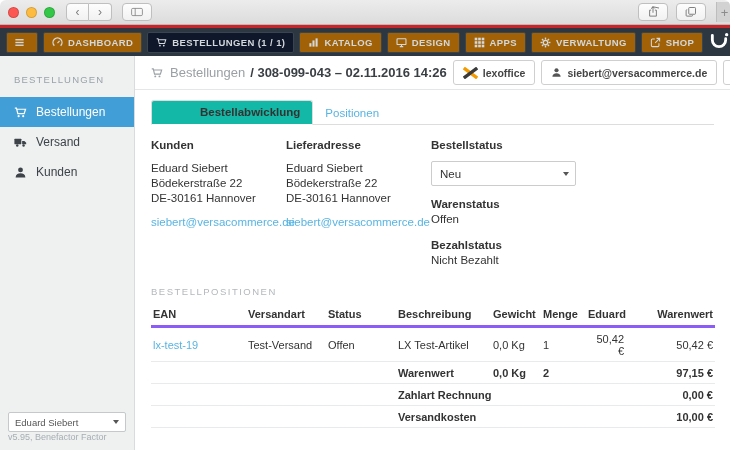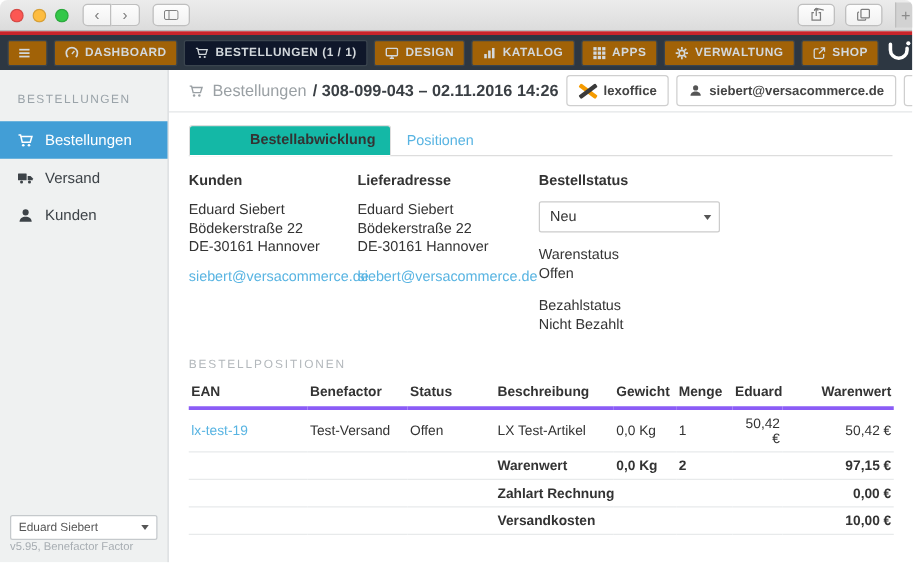--- a/index.html
+++ b/index.html
@@ -82,21 +82,21 @@
     font-weight:bold; color:#333; background:#14b8a6;padding-left:48px; }
   .tab.link { color:#58b4e2; }
 
   .details { display:flex; margin:14px 16px 0 16px; font-size:11.5px; color:#333; }
   .dcol1 { width:135px; } .dcol2 { width:145px; } .dcol3 { flex:1; }
   .dlabel { font-weight:bold; margin-bottom:10px; }
   .dline { line-height:15px; }
   .demail { color:#58b4e2; margin-top:10px; display:inline-block; }
   .status-select { width:145px; height:25px; background:#fff; border:1px solid #ccc; border-radius:2px;
     font-size:11.5px; color:#333; display:flex; align-items:center; padding:0 8px; position:relative; }
-  .dlabel2 { font-weight:normal; margin-top:12px; margin-bottom:2px; }
+  .dlabel2 { font-weight:bold; margin-top:12px; margin-bottom:2px; }
 
   .sect-label { margin:18px 16px 0 16px; font-size:9.5px; color:#b3b8bc; letter-spacing:1.5px; }
 
   table.pos { width:calc(100% - 32px); margin:6px 16px 0 16px; border-collapse:collapse;
     font-size:11px; color:#333; table-layout:fixed; }
   .pos th { text-align:left; font-weight:bold; padding:5px 2px; border-bottom:3px solid #8b5cf6; }
   .pos td { padding:4.5px 2px; }
   .pos .num { text-align:right; }
   .pos tbody tr { border-bottom:1px solid #e8eaeb; }
   .pos tr.zebra { background:#f7f8f8; }
@@ -167,33 +167,33 @@
     </span>
     <span class="nav-btn active">
       <svg class="ic" viewBox="0 0 16 16" fill="none" stroke="currentColor" stroke-width="1.5">
           <path d="M1 2.5h2l1.7 7h7.8l1.7-5.5H3.6"></path>
           <circle cx="5.7" cy="12.5" r="1.3" fill="currentColor" stroke="none"></circle>
           <circle cx="11.3" cy="12.5" r="1.3" fill="currentColor" stroke="none"></circle>
         </svg>
       <span>BESTELLUNGEN (1 / 1)</span>
     </span>
     <span class="nav-btn">
-      <svg class="ic" viewBox="0 0 16 16" fill="none" stroke="currentColor" stroke-width="1.6">
-          <rect x="1.5" y="2.5" width="13" height="8.5" rx="1"></rect>
-          <path d="M5.5 14h5M8 11v3"></path>
-        </svg>
-      <span>DESIGN</span>
-    </span>
-    <span class="nav-btn">
       <svg class="ic" viewBox="0 0 16 16" fill="currentColor">
           <rect x="2" y="9" width="3" height="5"></rect>
           <rect x="6.5" y="5" width="3" height="9"></rect>
           <rect x="11" y="2" width="3" height="12"></rect>
         </svg>
       <span>KATALOG</span>
+    </span>
+    <span class="nav-btn">
+      <svg class="ic" viewBox="0 0 16 16" fill="none" stroke="currentColor" stroke-width="1.6">
+          <rect x="1.5" y="2.5" width="13" height="8.5" rx="1"></rect>
+          <path d="M5.5 14h5M8 11v3"></path>
+        </svg>
+      <span>DESIGN</span>
     </span>
     <span class="nav-btn">
       <svg class="ic" viewBox="0 0 16 16" fill="currentColor">
           <rect x="1" y="1" width="3.8" height="3.8"></rect>
           <rect x="6.1" y="1" width="3.8" height="3.8"></rect>
           <rect x="11.2" y="1" width="3.8" height="3.8"></rect>
           <rect x="1" y="6.1" width="3.8" height="3.8"></rect>
           <rect x="6.1" y="6.1" width="3.8" height="3.8"></rect>
           <rect x="11.2" y="6.1" width="3.8" height="3.8"></rect>
           <rect x="1" y="11.2" width="3.8" height="3.8"></rect>
@@ -349,21 +349,21 @@
               <col class="c-sta">
               <col class="c-bes">
             <col class="c-gew">
               <col class="c-men">
               <col class="c-pre">
               <col class="c-war">
           </colgroup>
           <thead>
             <tr>
               <th>EAN</th>
-              <th>Benefactor</th>
+              <th>Versandart</th>
               <th>Status</th>
               <th>Beschreibung</th>
               <th>Gewicht</th>
               <th>Menge</th>
               <th class="num">Eduard</th>
               <th class="num">Warenwert</th>
             </tr>
           </thead>
           <tbody>
             <tr>

